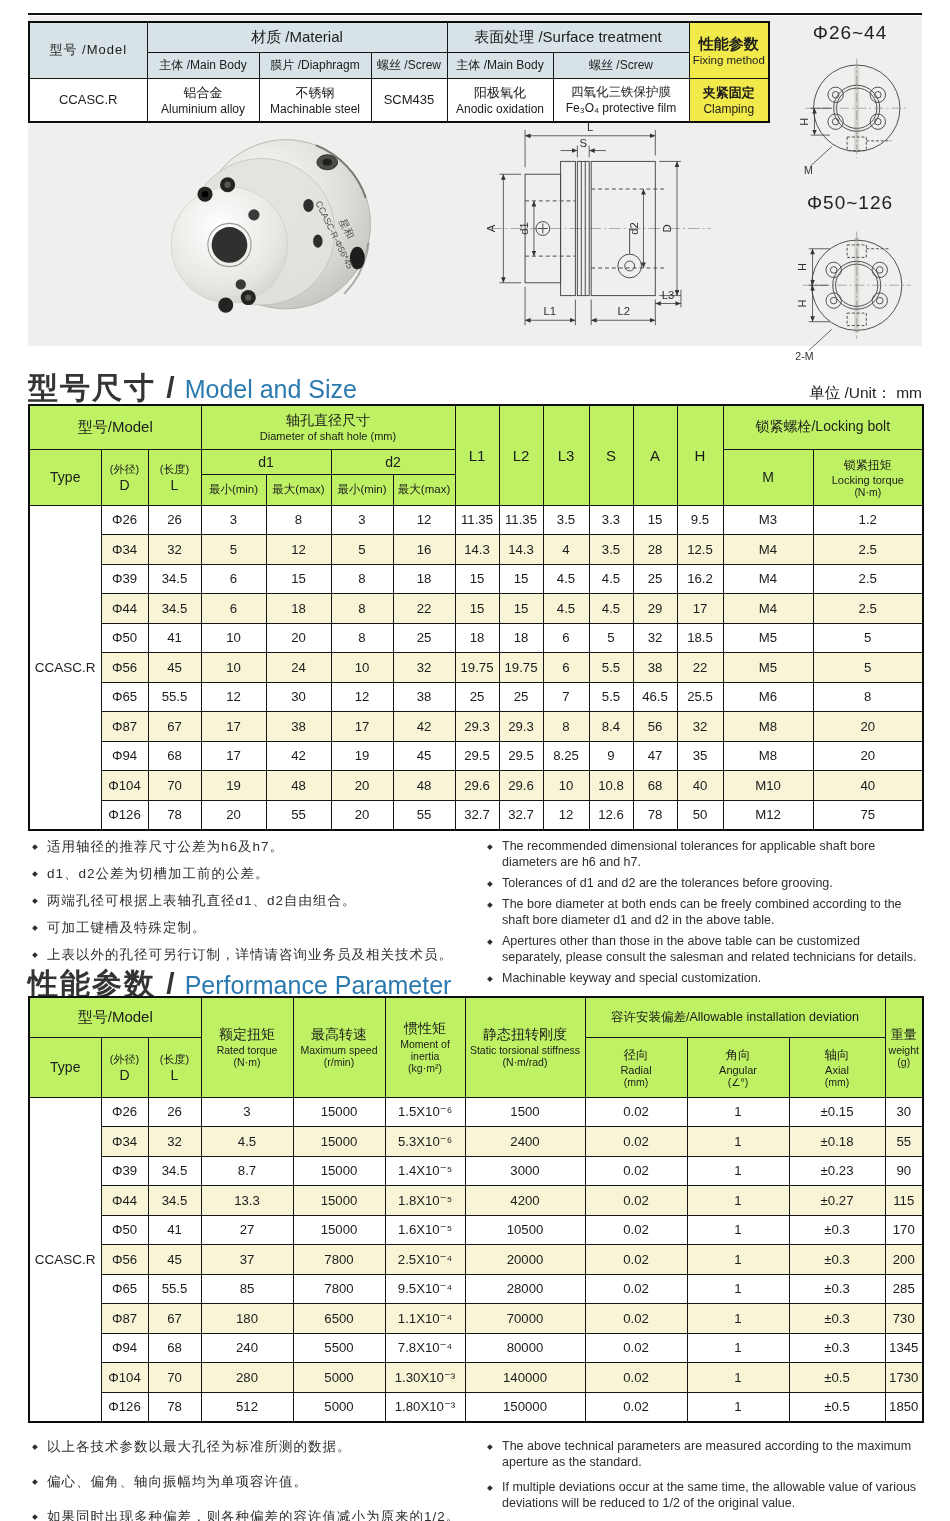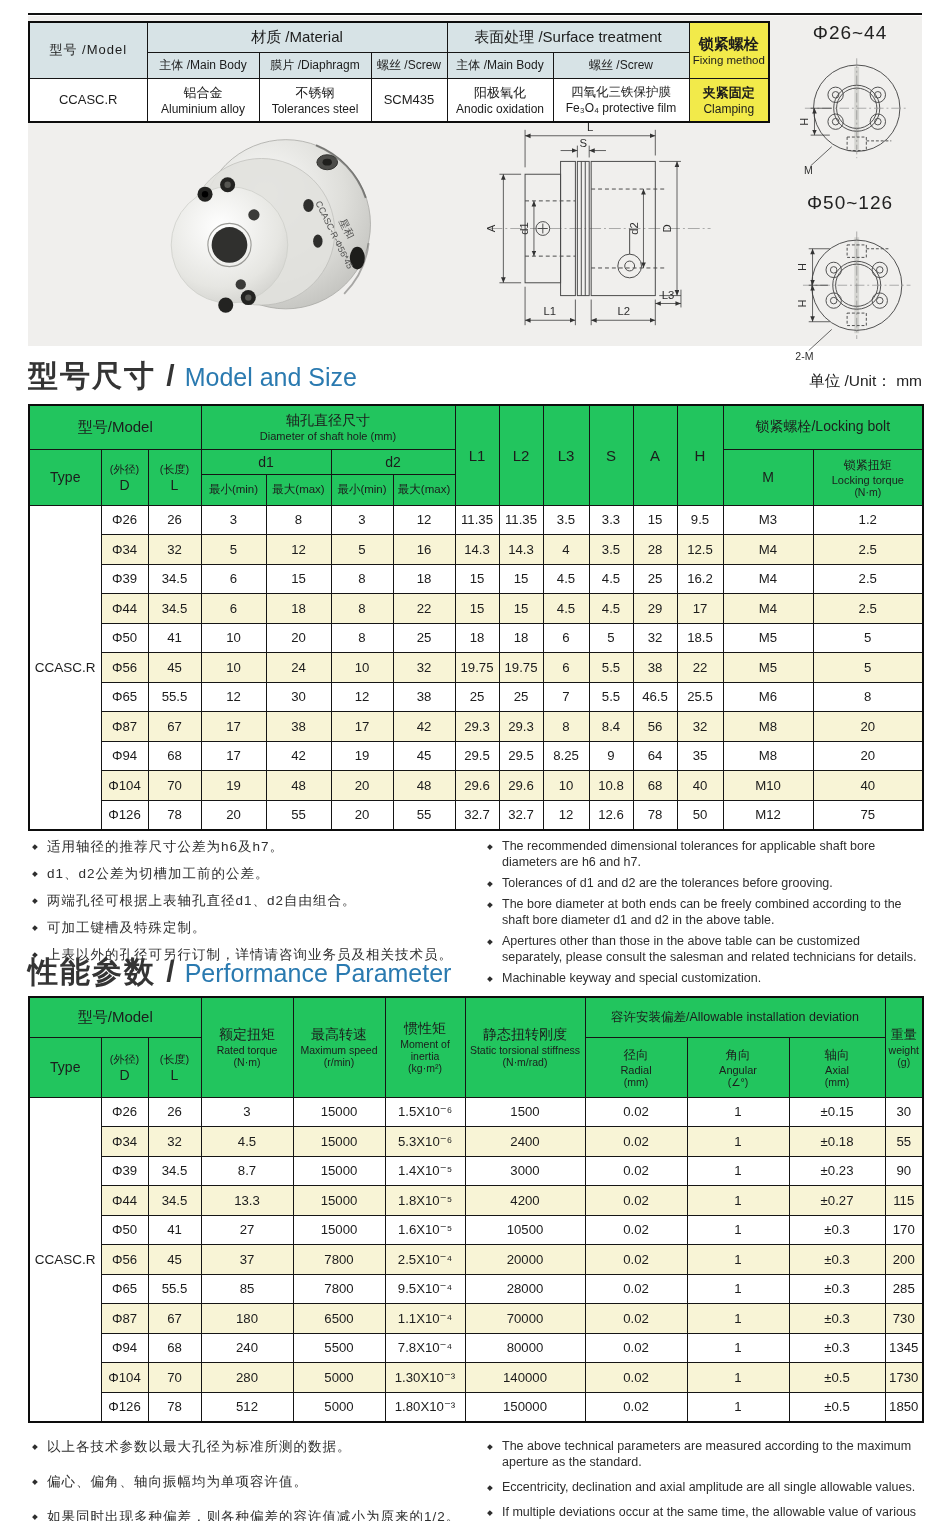--- a/index.html
+++ b/index.html
@@ -30,30 +30,30 @@
 
   .photo-wrap { position:absolute; left:115px; top:100px; width:235px; height:225px; }
   .sideview-wrap { position:absolute; left:408px; top:102px; width:336px; height:222px; }
   .endviews { position:absolute; left:750px; top:6px; width:144px; }
   .ev-title { text-align:center; font-size:19px; color:#222; letter-spacing:1px; margin-bottom:2px; }
   .ev-title2 { margin-top:6px; }
   svg text { font-family:"Liberation Sans","DejaVu Sans",sans-serif; }
 
   
   .section-head { position:absolute; left:28px; width:894px; display:flex; align-items:baseline; }
-  .head-cn { font-size:30px; font-weight:bold; color:#343434; letter-spacing:2px; }
+  .head-cn { font-size:30px; font-weight:bold; color:#343434; letter-spacing:2px;margin-top:12px; }
   .head-en { font-size:25px; color:#2a7ab0; margin-left:8px; }
   .head-unit { margin-left:auto; font-size:15.5px; color:#222; }
   .size-head { top:356px; }
   .perf-head { top:952px; }
 
   
   .grid { position:absolute; left:28px; border-collapse:collapse; border:2.5px solid #0d0d0d; table-layout:fixed; width:894px; }
   .grid th, .grid td { border:1.5px solid #151515; text-align:center; vertical-align:middle; padding:0 1px; }
-  .grid thead th { background:#22c55e; font-weight:normal; }
+  .grid thead th { background:#bef264; font-weight:normal; }
   .grid tbody td { background:#ffffff; font-size:13.2px; height:29.5px; }
   .grid tbody tr.alt td { background:#f8f4d6; }
   .grid td.type-cell { background:#ffffff; font-size:13.5px; }
   .size-table { top:404px; }
   .perf-table { top:996px; }
   .size-table thead tr:nth-child(1) th { height:44px; }
   .size-table thead tr:nth-child(2) th { height:25px; }
   .size-table thead tr:nth-child(3) th { height:31px; }
   .perf-table thead tr:nth-child(1) th { height:40px; }
   .perf-table thead tr:nth-child(2) th { height:60px; }
@@ -96,40 +96,40 @@
           <col style="width:106px">
           <col style="width:136px">
           <col style="width:80px">
         </colgroup>
       <tbody>
           <tr class="sp-r1">
         <th rowspan="2" class="sp-model">型号 /Model</th>
         <th colspan="3"><span class="gh">材质 /Material</span></th>
         <th colspan="2"><span class="gh">表面处理 /Surface treatment</span></th>
         <th rowspan="2" class="cell-yellow">
-          <div class="fix-cn">锁紧螺栓</div>
+          <div class="fix-cn">性能参数</div>
           <div class="fix-en">Fixing method</div>
         </th>
       </tr>
       <tr class="sp-r2">
         <th>主体 /Main Body</th>
         <th>膜片 /Diaphragm</th>
         <th>螺丝 /Screw</th>
         <th>主体 /Main Body</th>
         <th>螺丝 /Screw</th>
       </tr>
       <tr class="sp-r3">
         <td class="model-val">CCASC.R</td>
         <td>
           <div class="v-cn">铝合金</div>
           <div class="v-en">Aluminium alloy</div>
         </td>
         <td>
           <div class="v-cn">不锈钢</div>
-          <div class="v-en">Tolerances steel</div>
+          <div class="v-en">Machinable steel</div>
         </td>
         <td>SCM435</td>
         <td>
           <div class="v-cn">阳极氧化</div>
           <div class="v-en">Anodic oxidation</div>
         </td>
         <td>
           <div class="v-cn" style="font-size:12.5px">四氧化三铁保护膜</div>
           <div class="v-en">Fe₃O₄ protective film</div>
         </td>
@@ -520,21 +520,21 @@
           <td>Φ94</td>
           <td>68</td>
           <td>17</td>
           <td>42</td>
           <td>19</td>
           <td>45</td>
           <td>29.5</td>
           <td>29.5</td>
           <td>8.25</td>
           <td>9</td>
-          <td>64</td>
+          <td>47</td>
           <td>35</td>
           <td>M8</td>
           <td>20</td>
         </tr>
         <tr class="alt">
           <td>Φ104</td>
           <td>70</td>
           <td>19</td>
           <td>48</td>
           <td>20</td>
@@ -798,17 +798,16 @@
   </table>
 
   <div class="notes perf-notes">
     <ul class="notes-cn">
         <li>以上各技术参数以最大孔径为标准所测的数据。</li>
         <li>偏心、偏角、轴向振幅均为单项容许值。</li>
         <li>如果同时出现多种偏差，则各种偏差的容许值减小为原来的1/2。</li>
       </ul>
     <ul class="notes-en">
         <li>The above technical parameters are measured according to the maximum aperture as the standard.</li>
-        <li>Eccentricity, declination and axial amplitude are all single allowable values.</li>
         <li>If multiple deviations occur at the same time, the allowable value of various deviations will be reduced to 1/2 of the original value.</li>
       </ul>
   </div>
 </div>
 
 </body></html>

